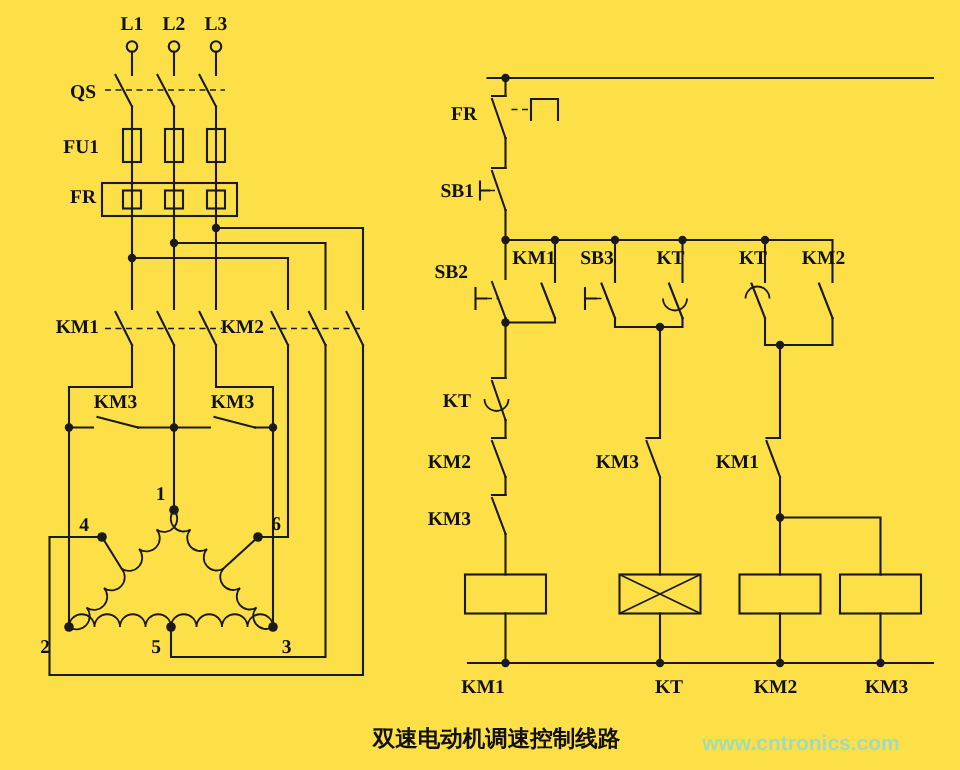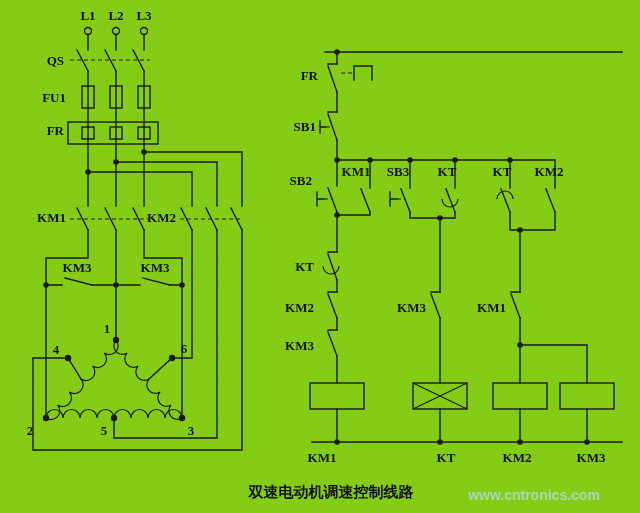--- a/index.html
+++ b/index.html
@@ -1,19 +1,19 @@
 <!DOCTYPE html>
 <html><head>
 <meta charset="utf-8">
 <style>
   html,body{margin:0;padding:0;background:#ffffff;}
   .canvas{
     position:relative;
     width:640px;height:513px;
-    background:#84cc16;
+    background:#fde047;
     overflow:hidden;
     font-family:"Liberation Serif",serif;
   }
   svg{display:block;}
   .wire{stroke:#1a1a1a;stroke-width:1.4;fill:none;stroke-linecap:square;}
   .wire-thin{stroke:#1a1a1a;stroke-width:1.2;fill:none;}
   .dashed{stroke:#1a1a1a;stroke-width:1.1;fill:none;stroke-dasharray:4 3;}
   .box{stroke:#1a1a1a;stroke-width:1.4;fill:none;}
   .dot{fill:#1a1a1a;stroke:none;}
   .lbl{font-family:"Liberation Serif",serif;font-weight:bold;font-size:13px;fill:#111;}

